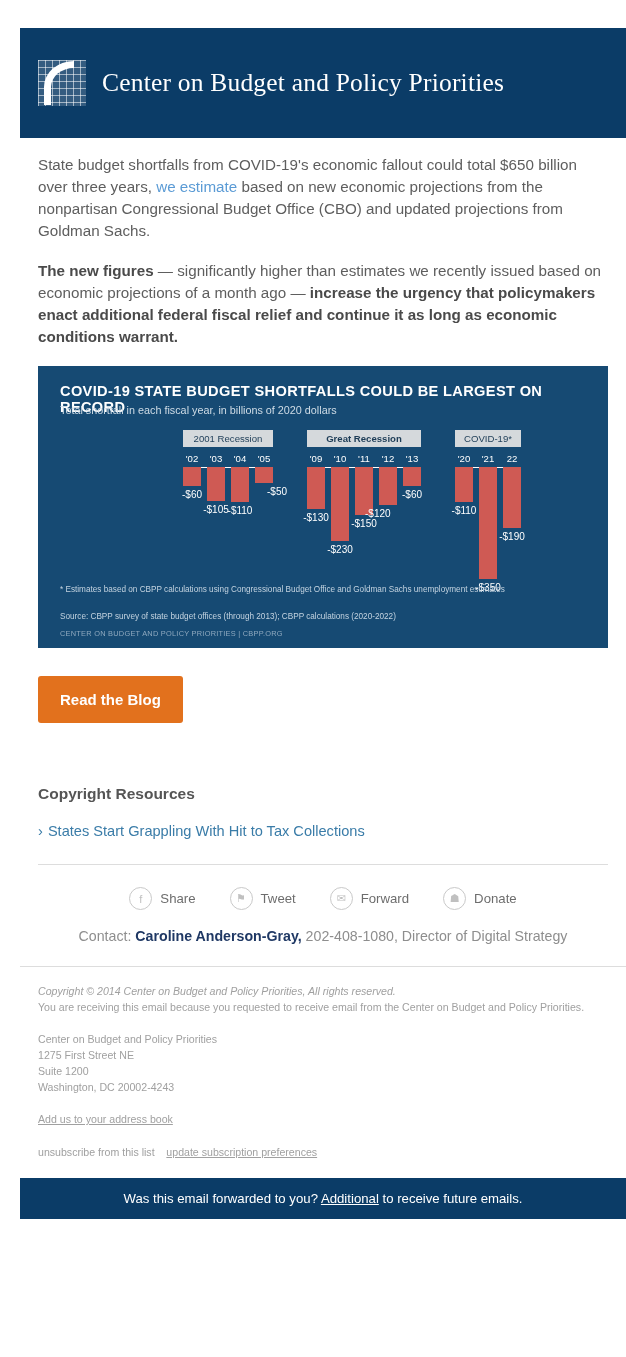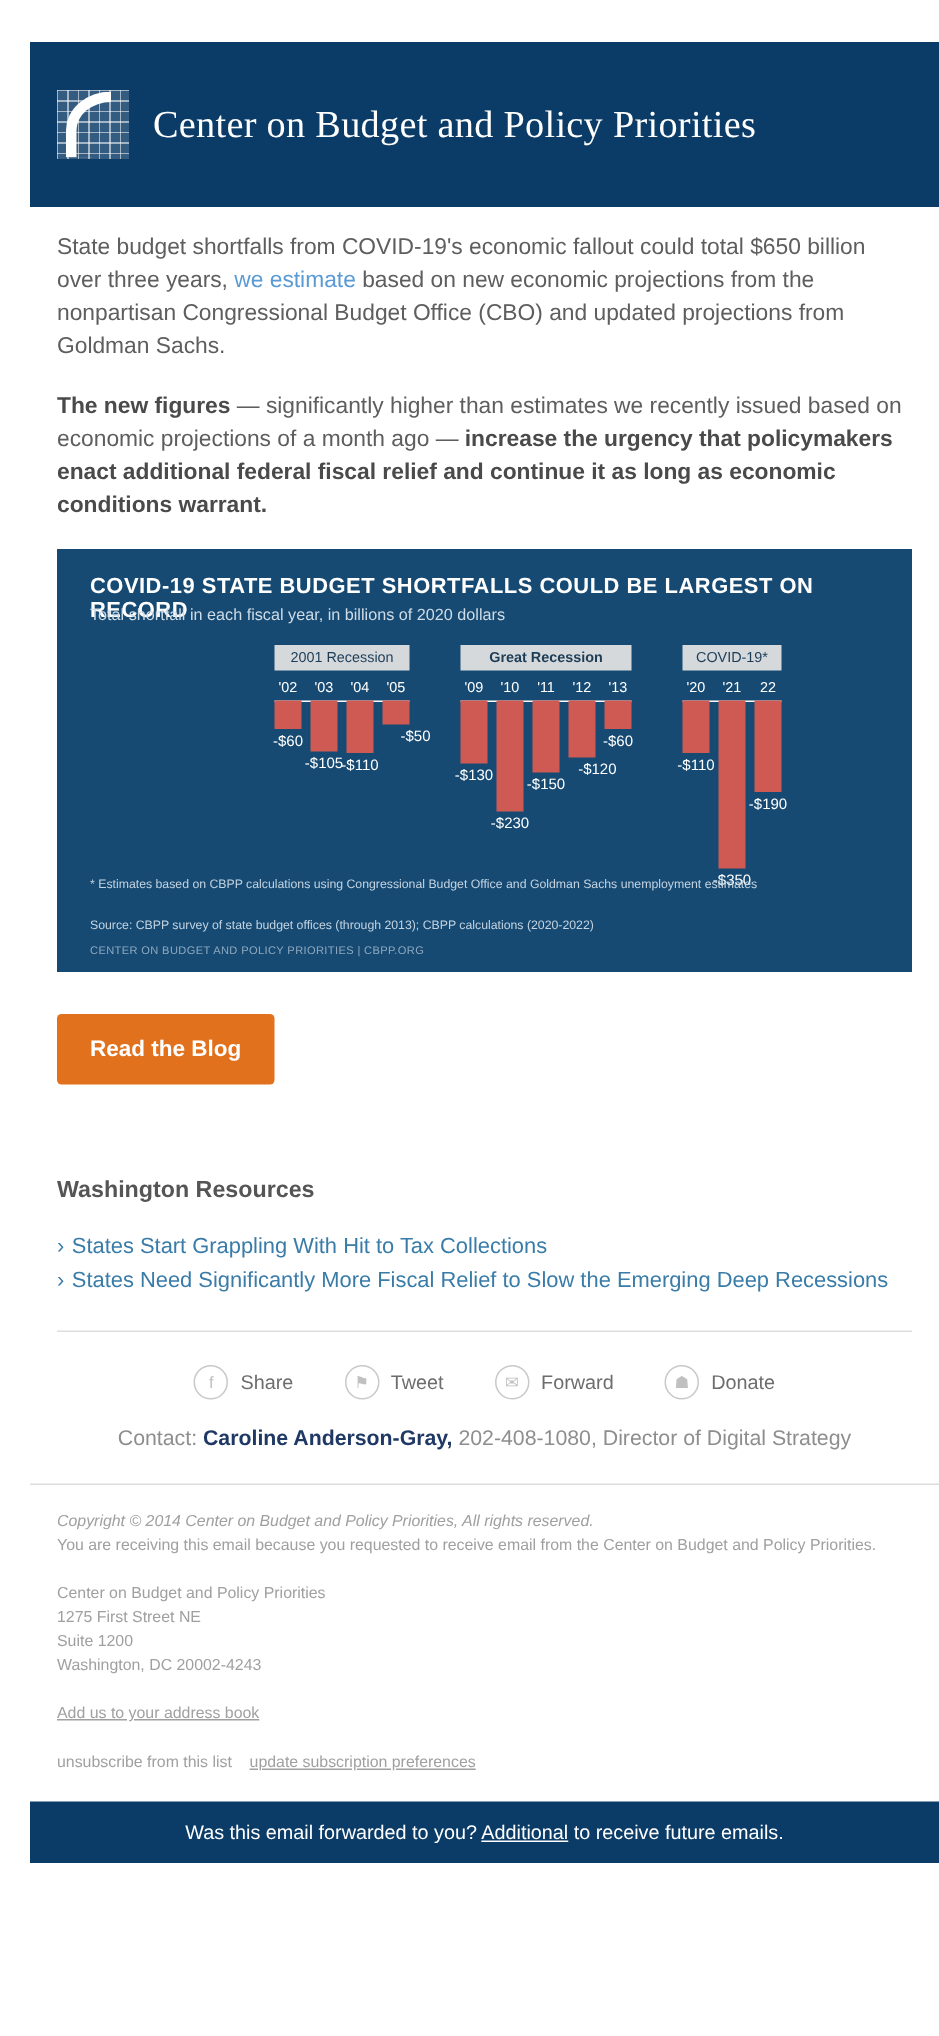--- a/index.html
+++ b/index.html
@@ -288,21 +288,21 @@
           <div class="bar" style="left: 269px; width: 18px; height: 42px;"></div>
           <div class="val" style="left: 255px; top: 146px; width: 46px; text-align: center;">-$130</div>
           <div class="yr" style="left: 293px; width: 18px;">'10</div>
           <div class="bar" style="left: 293px; width: 18px; height: 74px;"></div>
           <div class="val" style="left: 279px; top: 178px; width: 46px; text-align: center;">-$230</div>
           <div class="yr" style="left: 317px; width: 18px;">'11</div>
           <div class="bar" style="left: 317px; width: 18px; height: 48px;"></div>
           <div class="val" style="left: 303px; top: 152px; width: 46px; text-align: center;">-$150</div>
           <div class="yr" style="left: 341px; width: 18px;">'12</div>
           <div class="bar" style="left: 341px; width: 18px; height: 38px;"></div>
-          <div class="val" style="left: 327px; top: 142px; width: 46px; text-align: right;">-$120</div>
+          <div class="val" style="left: 327px; top: 142px; width: 46px; text-align: left;">-$120</div>
           <div class="yr" style="left: 365px; width: 18px;">'13</div>
           <div class="bar" style="left: 365px; width: 18px; height: 19px;"></div>
           <div class="val" style="left: 351px; top: 123px; width: 46px; text-align: center;">-$60</div>
           <div class="axis" style="left: 417px; width: 66px;"></div>
           <div class="yr" style="left: 417px; width: 18px;">'20</div>
           <div class="bar" style="left: 417px; width: 18px; height: 35px;"></div>
           <div class="val" style="left: 403px; top: 139px; width: 46px; text-align: center;">-$110</div>
           <div class="yr" style="left: 441px; width: 18px;">'21</div>
           <div class="bar" style="left: 441px; width: 18px; height: 112px;"></div>
           <div class="val" style="left: 427px; top: 216px; width: 46px; text-align: center;">-$350</div>
@@ -315,24 +315,23 @@
       <div class="note n3">CENTER ON BUDGET AND POLICY PRIORITIES | CBPP.ORG</div>
     <div class="grp" style="left: 145px; width: 90px;">2001 Recession</div>
         <div class="grp" style="left: 269px; width: 114px; font-weight: bold;">Great Recession</div>
         <div class="grp" style="left: 417px; width: 66px;">COVID-19*</div>
       </div>
 
     
     <a class="cta" href="#">Read the Blog</a>
 
     
-    <div class="res-title">Washington Resources</div>
+    <div class="res-title">Copyright Resources</div>
     <div id="resource-list">
         <div class="res-item"><span class="res-chev">›</span><a class="res-link" href="#">States Start Grappling With Hit to Tax Collections</a></div>
-        <div class="res-item"><span class="res-chev">›</span><a class="res-link" href="#">States Need Significantly More Fiscal Relief to Slow the Emerging Deep Recessions</a></div>
       </div>
 
     <div class="hr"></div>
 
     
     <div class="social" id="social-row">
         <div class="soc">
           <span class="soc-ico">f</span>
           <span class="soc-lbl">Share</span>
         </div>

